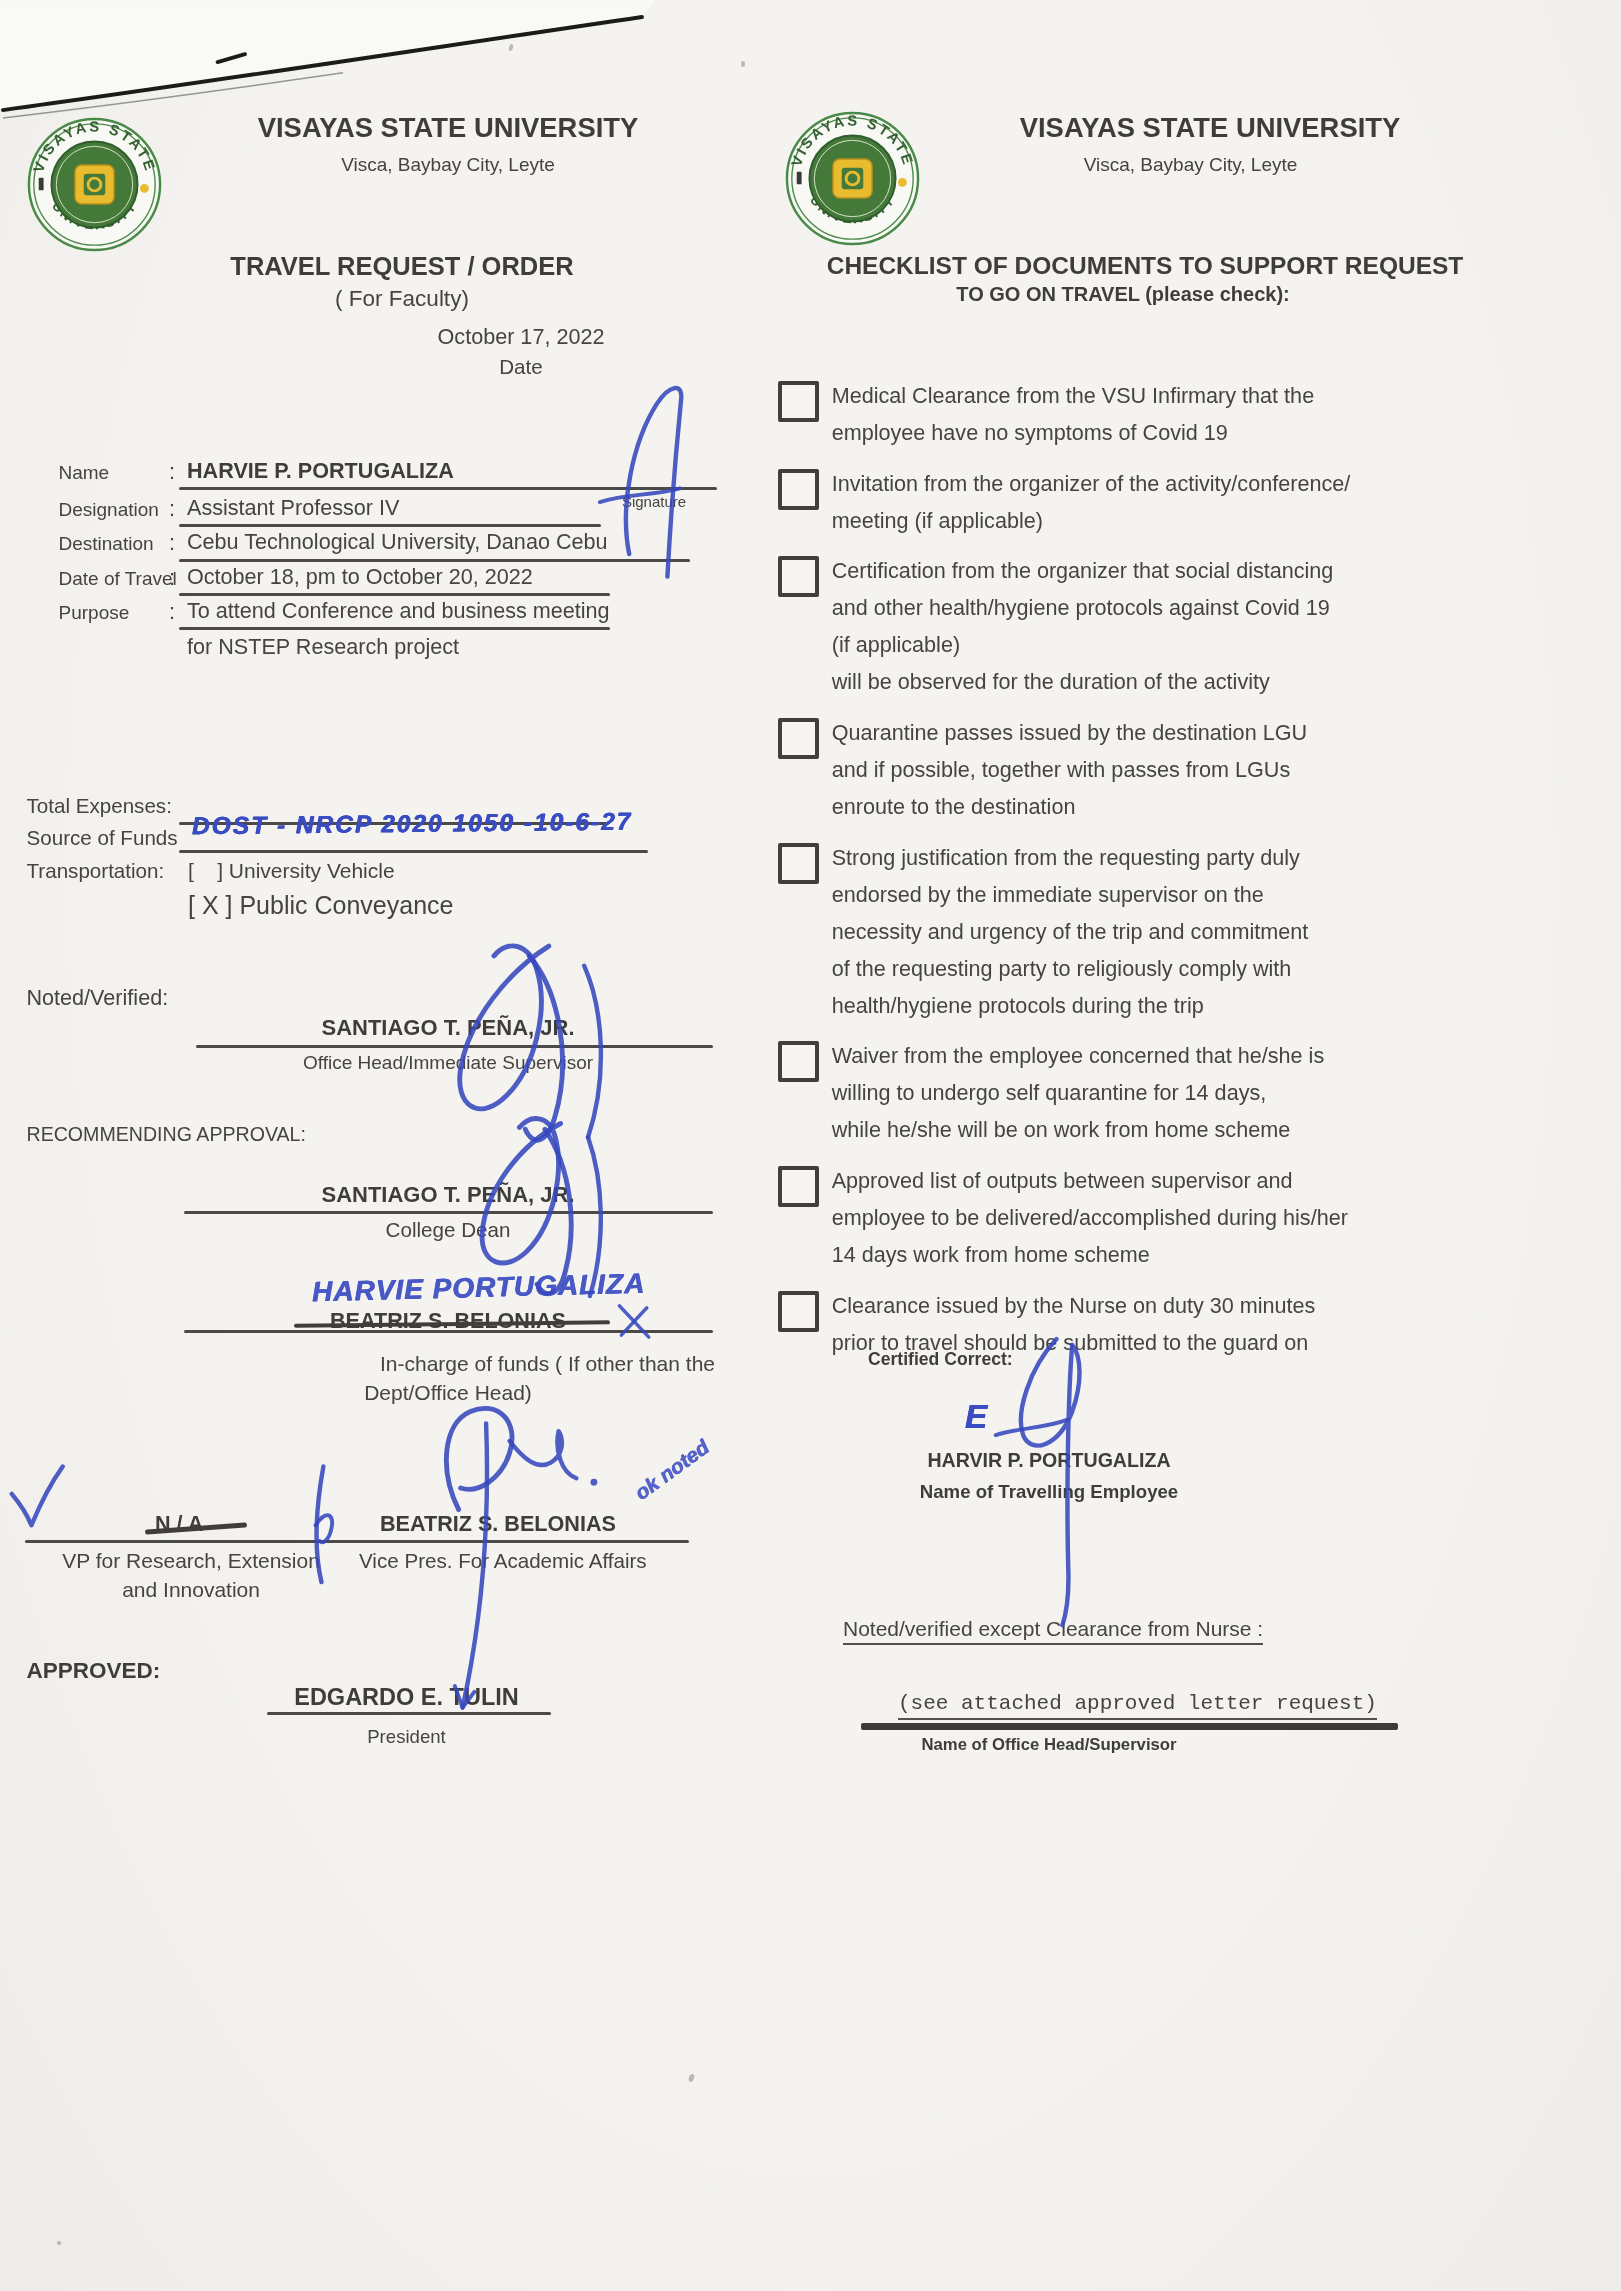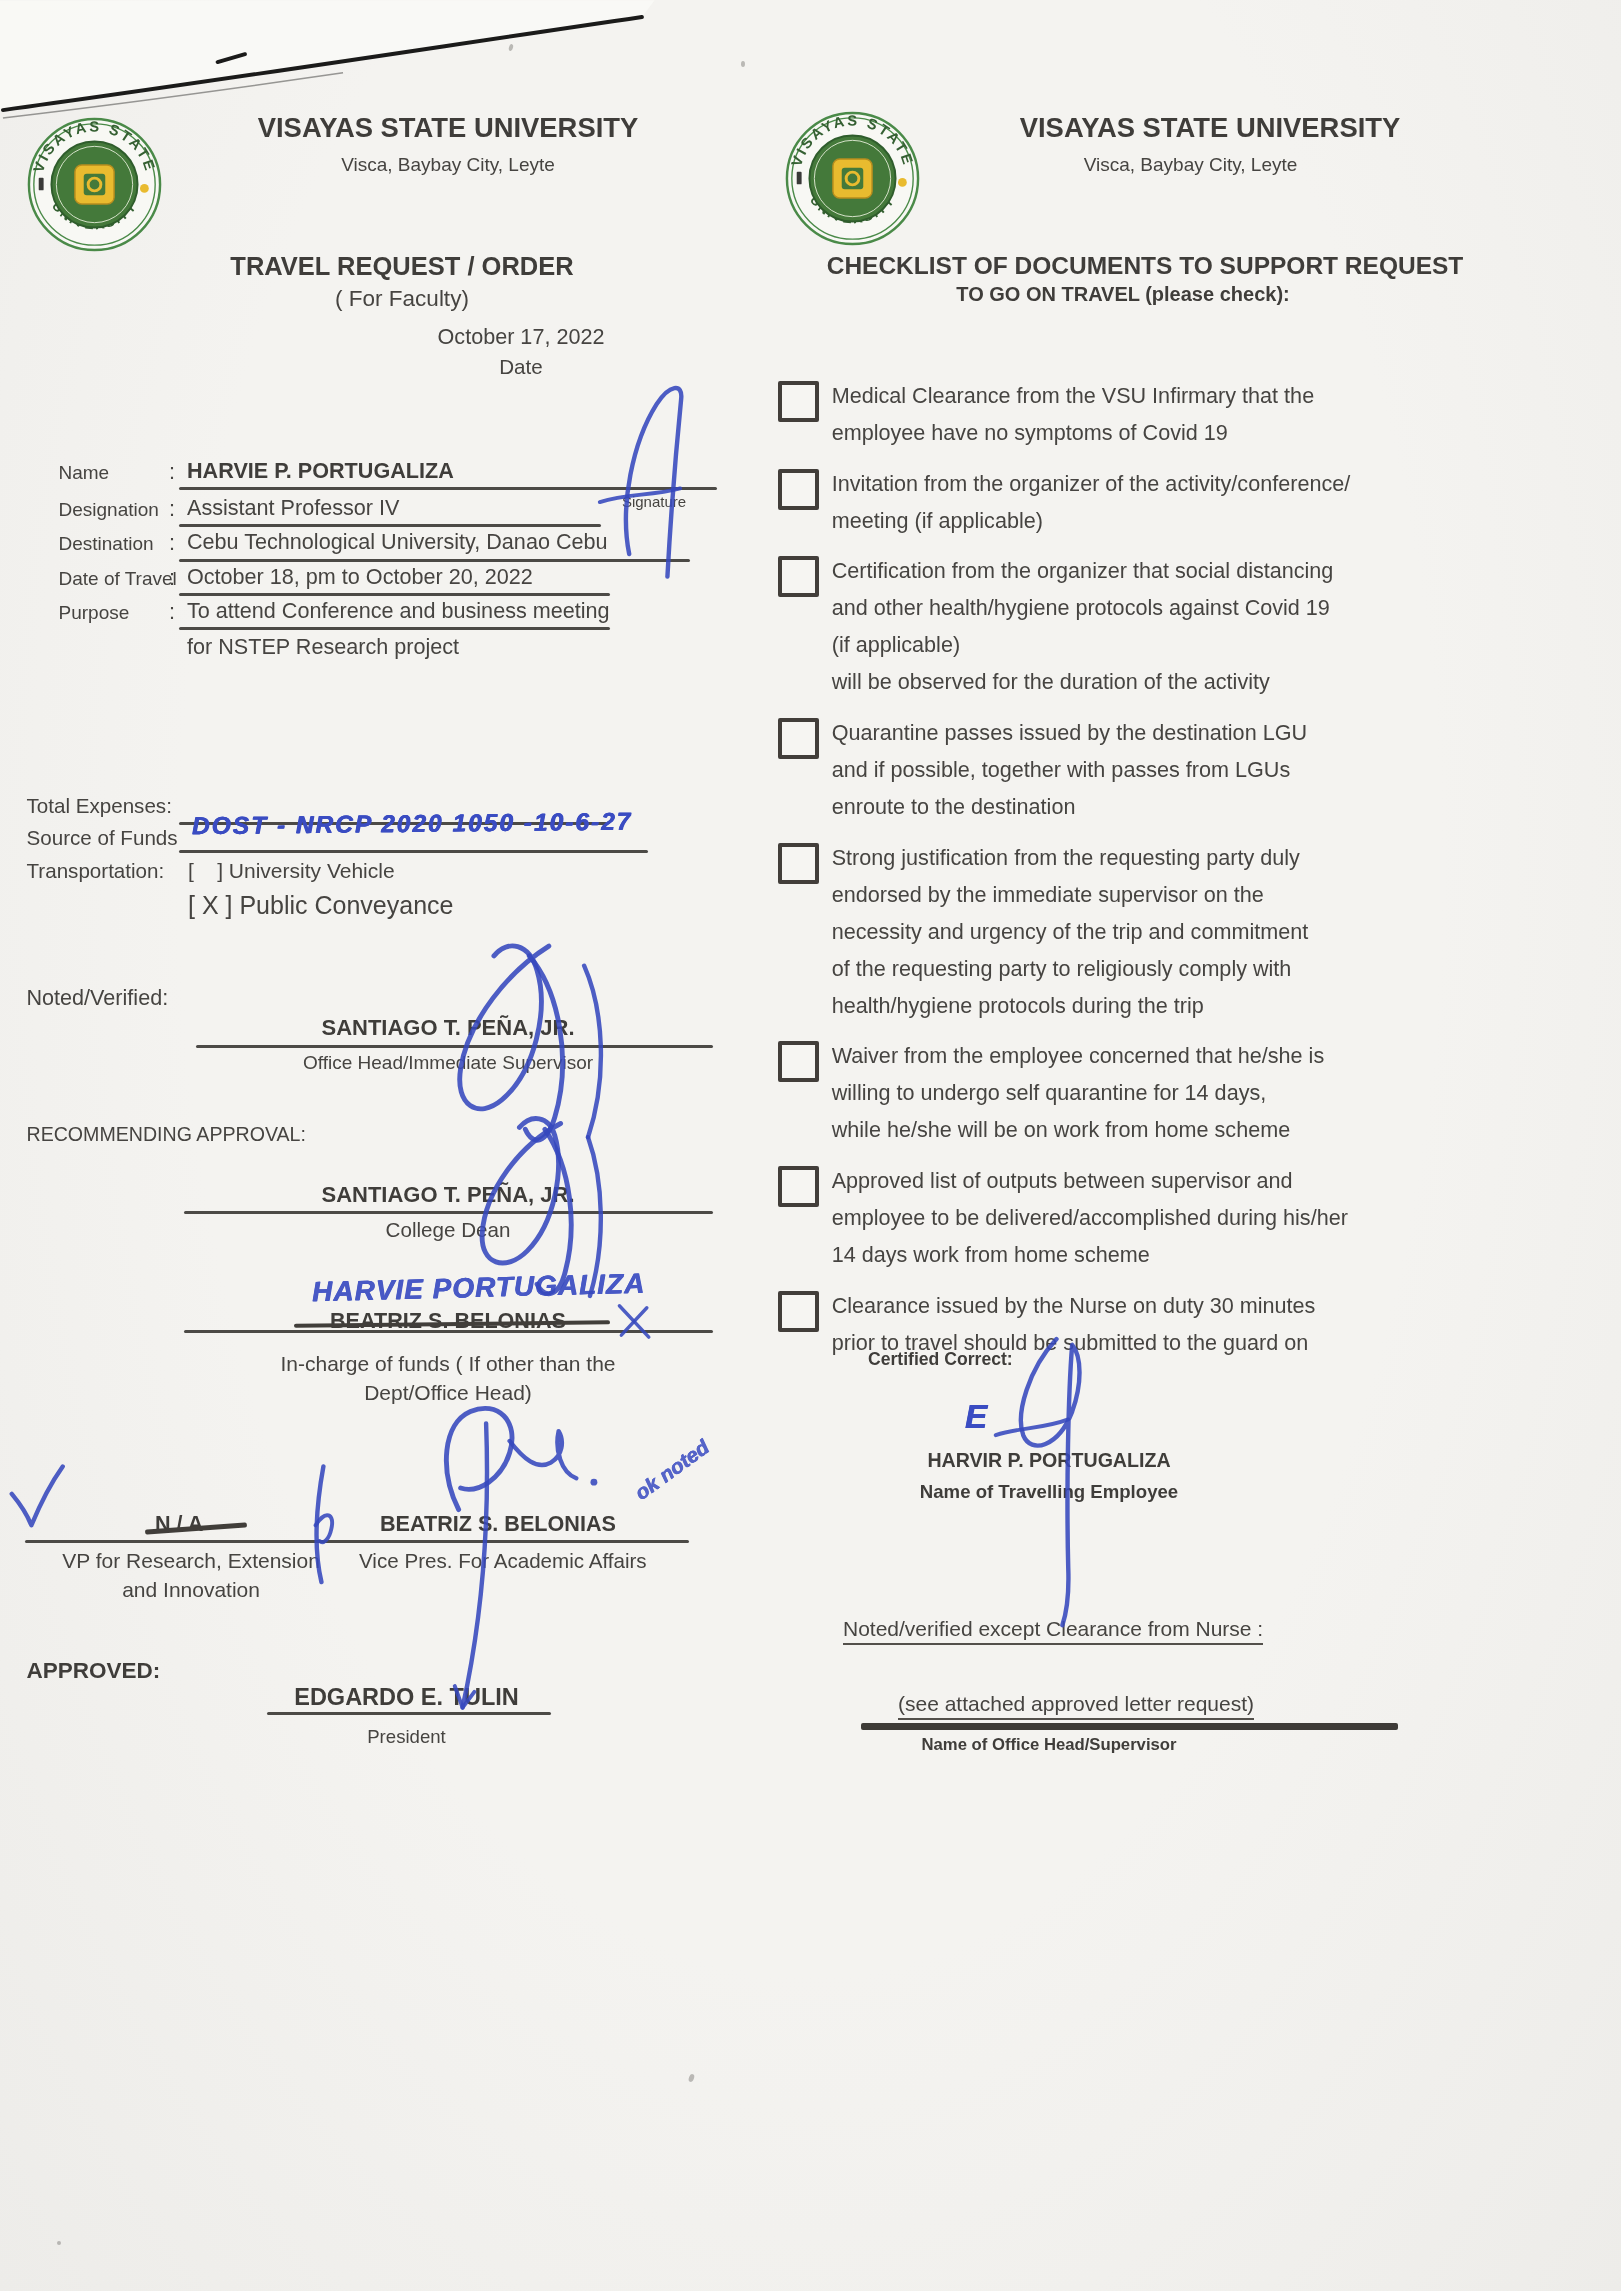--- a/index.html
+++ b/index.html
@@ -116,21 +116,21 @@
 
   <div class="abs" style="left:26.5px;top:1123px;font-size:19.6px;">RECOMMENDING APPROVAL:</div>
   <div class="abs b ctr" style="left:181px;top:1182px;width:534px;font-size:22px;">SANTIAGO T. PEÑA, JR.</div>
   <div class="line" style="left:184px;top:1211px;width:529px;"></div>
   <div class="abs ctr" style="left:181px;top:1218px;width:534px;font-size:20.6px;">College Dean</div>
 
   <div class="abs hand" style="left:312px;top:1272px;font-size:28px;letter-spacing:1px;transform:rotate(-1.5deg);z-index:5;opacity:.92;">HARVIE PORTUGALIZA</div>
   <div class="abs b ctr" style="left:181px;top:1308px;width:534px;font-size:21.6px;">BEATRIZ S. BELONIAS</div>
   <div class="strike" style="left:294px;top:1322px;width:316px;height:3.9px;transform:rotate(-0.6deg);"></div>
   <div class="line" style="left:184px;top:1330px;width:529px;"></div>
-  <div class="abs ctr" style="left:181px;top:1352px;width:534px;font-size:21px;">In-charge of  funds ( If other than the</div>
+  <div class="abs ctr" style="left:181px;top:1352px;width:534px;font-size:21px;text-align:right;">In-charge of  funds ( If other than the</div>
   <div class="abs ctr" style="left:181px;top:1381px;width:534px;font-size:21px;">Dept/Office Head)</div>
 
   <div class="abs b" style="left:155px;top:1511px;font-size:21.6px;">N / A</div>
   <div class="strike" style="left:145px;top:1526px;width:102px;height:4.9px;transform:rotate(-4deg);"></div>
   <div class="line" style="left:24.5px;top:1540px;width:664px;"></div>
   <div class="abs ctr" style="left:19.6px;top:1549px;width:343px;font-size:21px;">VP for Research, Extension</div>
   <div class="abs ctr" style="left:19.6px;top:1578px;width:343px;font-size:21px;">and Innovation</div>
   <div class="abs b" style="left:380px;top:1511px;font-size:21.6px;">BEATRIZ S. BELONIAS</div>
   <div class="abs" style="left:359px;top:1549px;font-size:20.6px;">Vice Pres. For Academic Affairs</div>
   <div class="abs hand" style="left:629px;top:1458px;font-size:20.6px;transform:rotate(-36deg);z-index:5;opacity:.85;">ok noted</div>
@@ -216,21 +216,21 @@
         </div>
       </div>
     </div>
 
   <div class="abs b" style="left:868px;top:1349px;font-size:17.6px;">Certified Correct:</div>
   <div class="abs hand" style="left:965px;top:1398px;font-size:33px;z-index:5;">E</div>
   <div class="abs b ctr" style="left:863px;top:1449px;width:372px;font-size:19.6px;">HARVIR P. PORTUGALIZA</div>
   <div class="abs b ctr" style="left:863px;top:1481px;width:372px;font-size:18.6px;">Name of Travelling Employee</div>
 
   <div class="abs" style="left:843px;top:1617px;font-size:21px;"><span class="ul">Noted/verified except Clearance from Nurse :</span></div>
-  <div class="abs" style="left:898px;top:1692px;font-size:21px;"><span class="ul">(see attached approved letter request)</span></div>
+  <div class="abs" style="left:898px;top:1692px;font-size:21px;font-family:Liberation Mono, monospace;"><span class="ul">(see attached approved letter request)</span></div>
   <div class="abs" style="left:861px;top:1723px;width:537px;height:6.9px;background:#3e3b37;border-radius:2px;"></div>
   <div class="abs b ctr" style="left:863px;top:1735px;width:372px;font-size:16.7px;">Name of Office Head/Supervisor</div>
 
   <div class="speck" style="left:689px;top:2074px;width:4.9px;height:7.8px;transform:rotate(20deg);"></div>
   <div class="speck" style="left:57px;top:2241px;width:3.9px;height:3.9px;"></div>
   <div class="speck" style="left:509px;top:44px;width:3.9px;height:6.9px;transform:rotate(15deg);"></div>
   <div class="speck" style="left:741px;top:61px;width:3.9px;height:5.9px;"></div>
 
   <svg class="overlay" width="1621" height="2292" viewBox="0 0 1654 2338">
 

